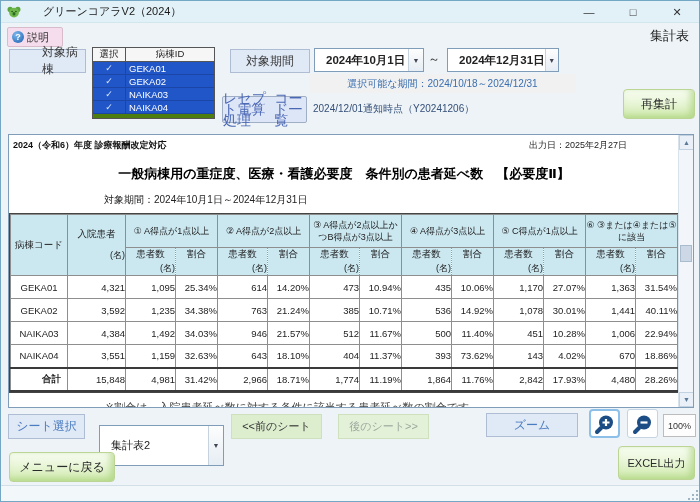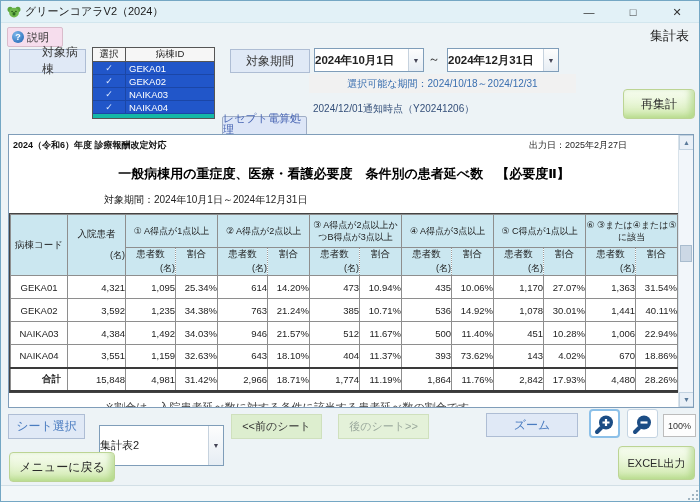--- a/index.html
+++ b/index.html
@@ -1,45 +1,45 @@
 <!DOCTYPE html>
 <html><head>
 <meta charset="utf-8">
 <style>
   html,body{margin:0;padding:0;background:#c8d4dc;}
   *{box-sizing:border-box;font-family:"Liberation Sans","DejaVu Sans",sans-serif;}
   .window{position:relative;width:700px;height:502px;background:#edf3f6;border:1px solid #74a7c4;overflow:hidden;}
   
   .titlebar{position:absolute;left:0;top:0;width:100%;height:22px;background:#e2f1f7;border-bottom:1px solid #d2e6ee;display:flex;align-items:center;}
   .titlebar .ticon{margin-left:6px;width:14px;height:14px;}
-  .titlebar .ttext{margin-left:4px;font-size:11px;color:#1a1a1a;}
+  .titlebar .ttext{margin-left:22px;font-size:11px;color:#1a1a1a;}
   .wctrls{position:absolute;right:0;top:0;height:22px;display:flex;}
   .wctrl{width:44px;height:22px;display:flex;align-items:center;justify-content:center;font-size:11px;color:#333;}
   
   .help-btn{position:absolute;left:6px;top:26px;width:56px;height:20px;background:#f6dded;border:1px solid #d9bccb;border-radius:2px;display:flex;align-items:center;font-size:11px;color:#333;}
   .help-ico{width:12px;height:12px;border-radius:50%;background:radial-gradient(circle at 35% 30%,#7db8ec,#1a5fb0);color:#fff;font-size:9px;font-weight:bold;display:flex;align-items:center;justify-content:center;margin:0 3px 0 4px;}
   .view-title{position:absolute;right:10px;top:26px;font-size:13px;color:#222;}
   
   .lblbox{position:absolute;background:#e0e9f6;border:1px solid #aebdd4;display:flex;align-items:center;justify-content:center;font-size:12px;color:#3a3a3a;}
   .lblbox.blue{color:#4a7cc0;}
   
-  .ward-grid{position:absolute;left:91px;top:46px;width:123px;height:72px;background:#14b8a6;border:1px solid #555;}
+  .ward-grid{position:absolute;left:91px;top:46px;width:123px;height:72px;background:#4d7c0f;border:1px solid #555;}
   .ward-head{display:flex;height:14px;background:#f6f6f6;border-bottom:1px solid #555;}
   .ward-head .wh1{width:33px;border-right:1px solid #555;font-size:9.5px;color:#222;display:flex;align-items:center;justify-content:center;}
   .ward-head .wh2{flex:1;font-size:9.5px;color:#222;display:flex;align-items:center;justify-content:center;}
   .ward-row{display:flex;height:13px;background:#2156c9;border-bottom:1px solid #1b46a6;}
   .ward-check{width:33px;border-right:1px solid #1b46a6;color:#dce8ff;font-size:9px;display:flex;align-items:center;justify-content:center;}
   .ward-idcell{flex:1;color:#fff;font-size:9.5px;display:flex;align-items:center;padding-left:3px;}
   
   .combo{position:absolute;height:24px;background:#fff;border:1px solid #7f9db9;display:flex;align-items:stretch;}
-  .combo .cval{flex:1;font-size:11.5px;font-weight:600;color:#222;display:flex;align-items:center;padding-left:0;white-space:nowrap;}
+  .combo .cval{flex:1;font-size:11.5px;font-weight:600;color:#222;display:flex;align-items:center;padding-left:11px;white-space:nowrap;}
   .combo .dd{width:15px;border-left:1px solid #c6d2de;background:linear-gradient(#fdfdfd,#e6edf4);display:flex;align-items:center;justify-content:center;font-size:7px;color:#445;}
   .tilde{position:absolute;left:427px;top:50px;font-size:12px;color:#333;}
   .selectable{position:absolute;left:308px;top:73px;width:267px;height:19px;background:#f1f1f1;display:flex;align-items:center;justify-content:center;font-size:10px;color:#3a6fb0;}
-  .receipt-btn{position:absolute;left:221px;top:95px;width:85px;height:27px;background:#dde6f7;border:1px solid #a0aec6;border-radius:2px;display:flex;flex-direction:column;align-items:center;justify-content:center;font-size:11px;color:#4a67b4;line-height:11px;margin-top:20px;}
+  .receipt-btn{position:absolute;left:221px;top:95px;width:85px;height:27px;background:#dde6f7;border:1px solid #a0aec6;border-radius:2px;display:flex;flex-direction:row;align-items:center;justify-content:center;font-size:14px;color:#4a67b4;line-height:11px;}
   .notice{position:absolute;left:312px;top:101px;font-size:10px;color:#35507a;}
   
   .gbtn{background:linear-gradient(180deg,#f8fdf2 0%,#e9f6d8 45%,#cfe9ab 100%);border:1px solid #bcd494;border-radius:4px;box-shadow:inset -4px -2px 6px rgba(150,200,100,.5);color:#2a2a2a;display:flex;align-items:center;justify-content:center;}
   .recalc-btn{position:absolute;left:622px;top:88px;width:72px;height:30px;font-size:12px;}
   .menu-btn{position:absolute;left:8px;top:451px;width:106px;height:30px;font-size:12px;}
   .excel-btn{position:absolute;left:617px;top:445px;width:77px;height:34px;font-size:11px;}
   
   .report{position:absolute;left:7px;top:133px;width:686px;height:274px;background:#fff;border:1px solid #7f9db9;overflow:hidden;}
   .edition{position:absolute;left:4px;top:4px;font-size:9px;font-weight:bold;color:#111;white-space:nowrap;}
   .outdate{position:absolute;left:520px;top:4px;font-size:9px;color:#222;white-space:nowrap;}

